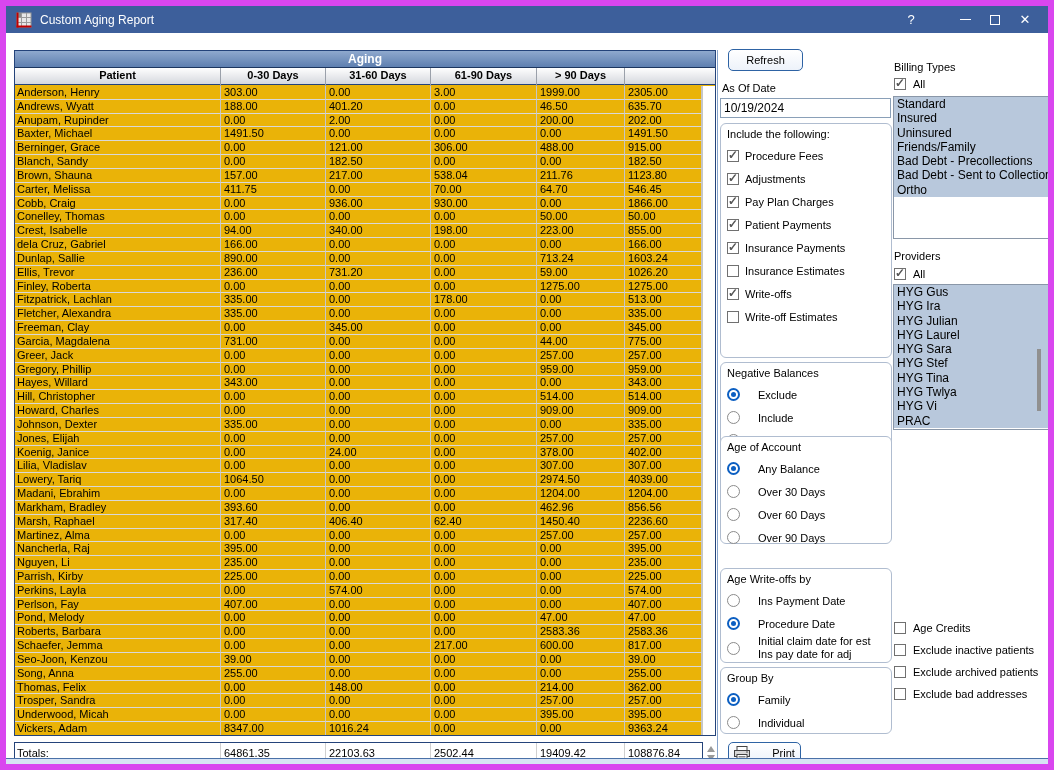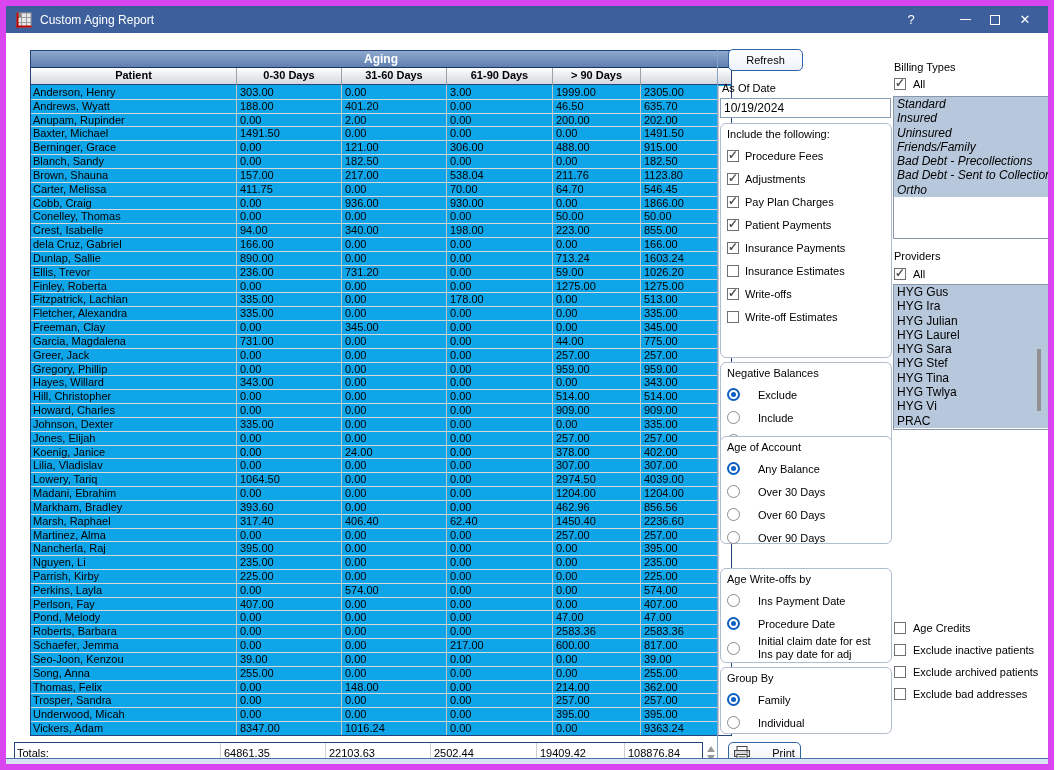--- a/index.html
+++ b/index.html
@@ -13,21 +13,21 @@
   .title-text { color:#fff; font-size:12px; }
   .tb-spacer { flex:1; }
   .tb-btn { width:30px; height:27px; display:flex; align-items:center; justify-content:center; color:#fff; font-size:13px; cursor:default; }
   .glyph-min { width:11px; height:0; border-top:1px solid #fff; }
   .glyph-max { width:10px; height:10px; border:1px solid #fff; }
   .glyph-close { color:#fff; font-size:13px; line-height:1; }
   .tb-btn.close { margin-right:8px; }
   .tb-help { margin-right:24px; }
 
   
-  .grid { position:absolute; left:24px; top:44px; width:702px; height:686px; border:1px solid #24437a; background:#0ea5e9; }
+  .grid { position:absolute; left:8px; top:44px; width:702px; height:686px; border:1px solid #24437a; background:#eab308; }
   .grid-title { height:17px; background:linear-gradient(#8fa9ce,#5e7fb0); color:#fff; font-weight:bold; font-size:12px; text-align:center; line-height:16px; border-bottom:1px solid #1c355e; }
   .grid-header { height:17px; display:grid; grid-template-columns:206px 105px 105px 106px 88px 77px; background:linear-gradient(#fefefe,#d5d8de); border-bottom:1px solid #24437a; }
   .hcell { font-weight:bold; text-align:center; line-height:15px; border-right:1px solid #9aa0aa; overflow:hidden; }
   .hcell:last-child { border-right:none;margin-top:32px; }
   .grid-body { position:absolute; left:0; top:35px; bottom:0; width:687px; overflow:hidden; }
   .grow { display:grid; grid-template-columns:206px 105px 105px 106px 88px 77px; height:13.83px; }
   .gcell { border-right:1px solid #c6c6c6; border-bottom:1px solid #d8d8d8; line-height:13px; padding-left:3px; overflow:hidden; white-space:nowrap; }
   .gcell.name { padding-left:2px; }
   .vscroll { position:absolute; right:0; top:35px; bottom:0; width:13px; background:#fff; border-left:1px solid #c6c6c6; }
 
@@ -634,21 +634,21 @@
       <circle cx="13" cy="6" r="0.8" fill="#444"></circle>
     </svg>
     <span>Print</span>
   </div>
 
   <div class="ctl-label" style="left:888px; top:55px;">Billing Types</div>
   <div class="rc-check" style="top:72px;">
     <span class="cbox checked"></span>
     <span>All</span>
   </div>
-  <div class="listbox" style="top:90px; height:143px;font-style:italic;" id="billing-listbox">
+  <div class="listbox" style="top:90px; height:143px;" id="billing-listbox">
       <div class="list-item sel">Standard</div>
       <div class="list-item sel">Insured</div>
       <div class="list-item sel">Uninsured</div>
       <div class="list-item sel">Friends/Family</div>
       <div class="list-item sel">Bad Debt - Precollections</div>
       <div class="list-item sel">Bad Debt - Sent to Collections</div>
       <div class="list-item sel">Ortho</div>
     </div>
 
   <div class="ctl-label" style="left:888px; top:244px;">Providers</div>

